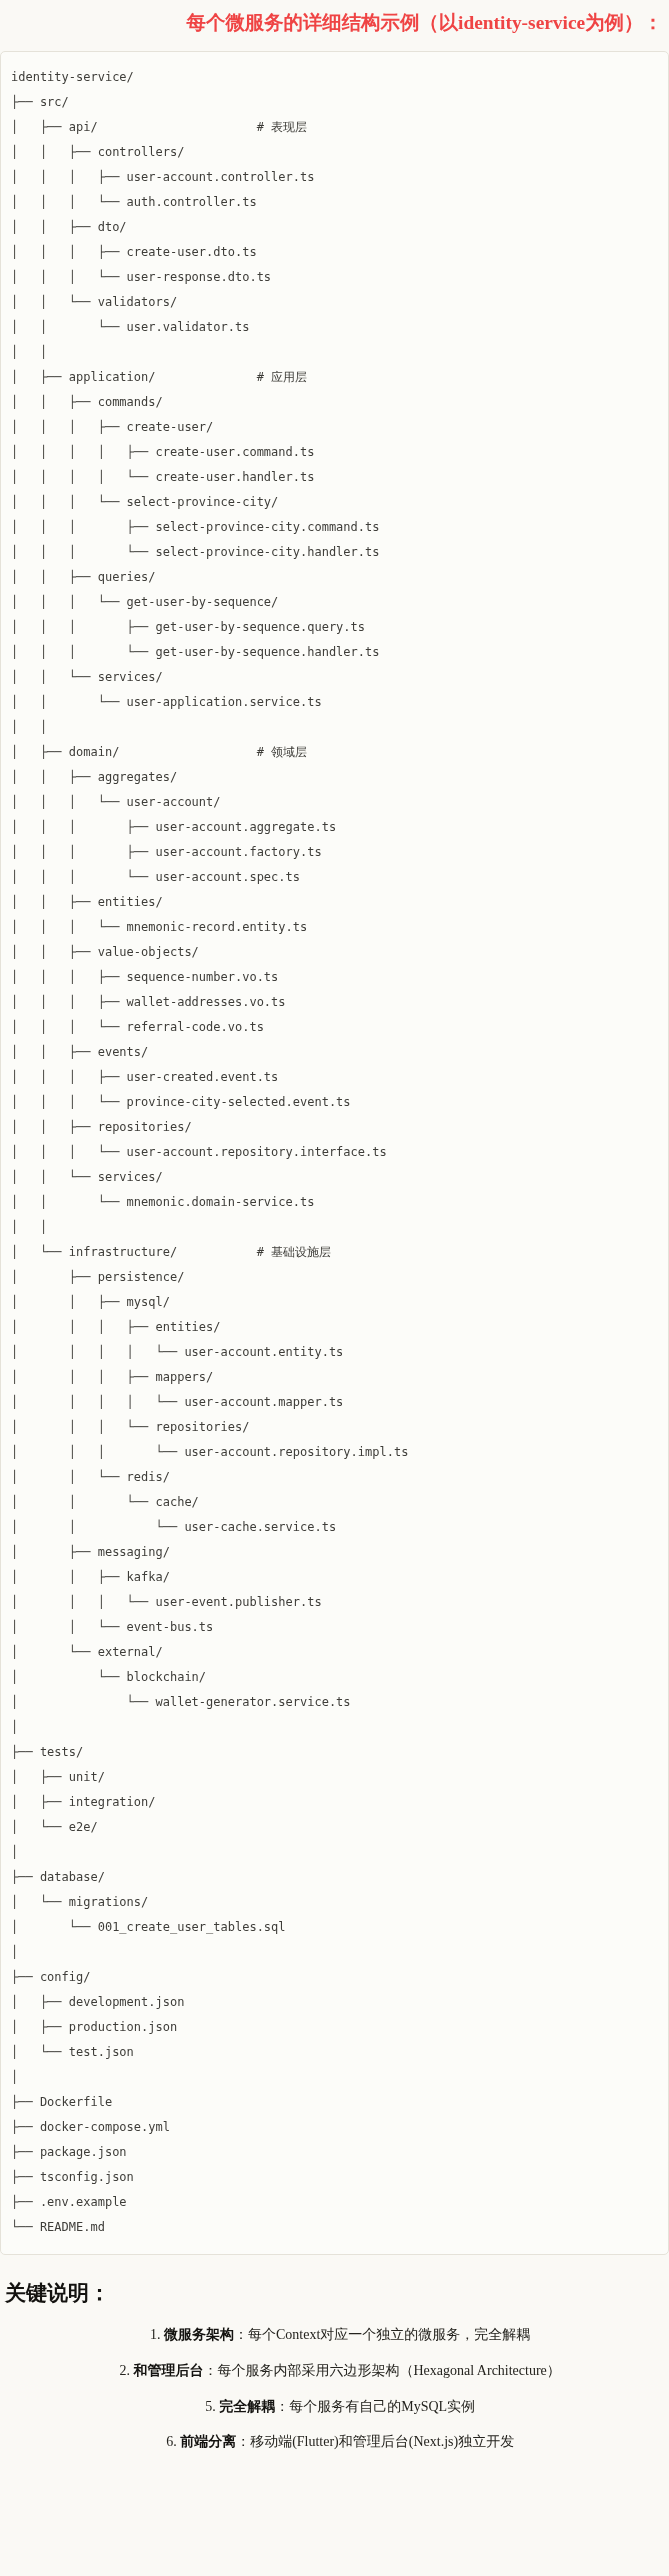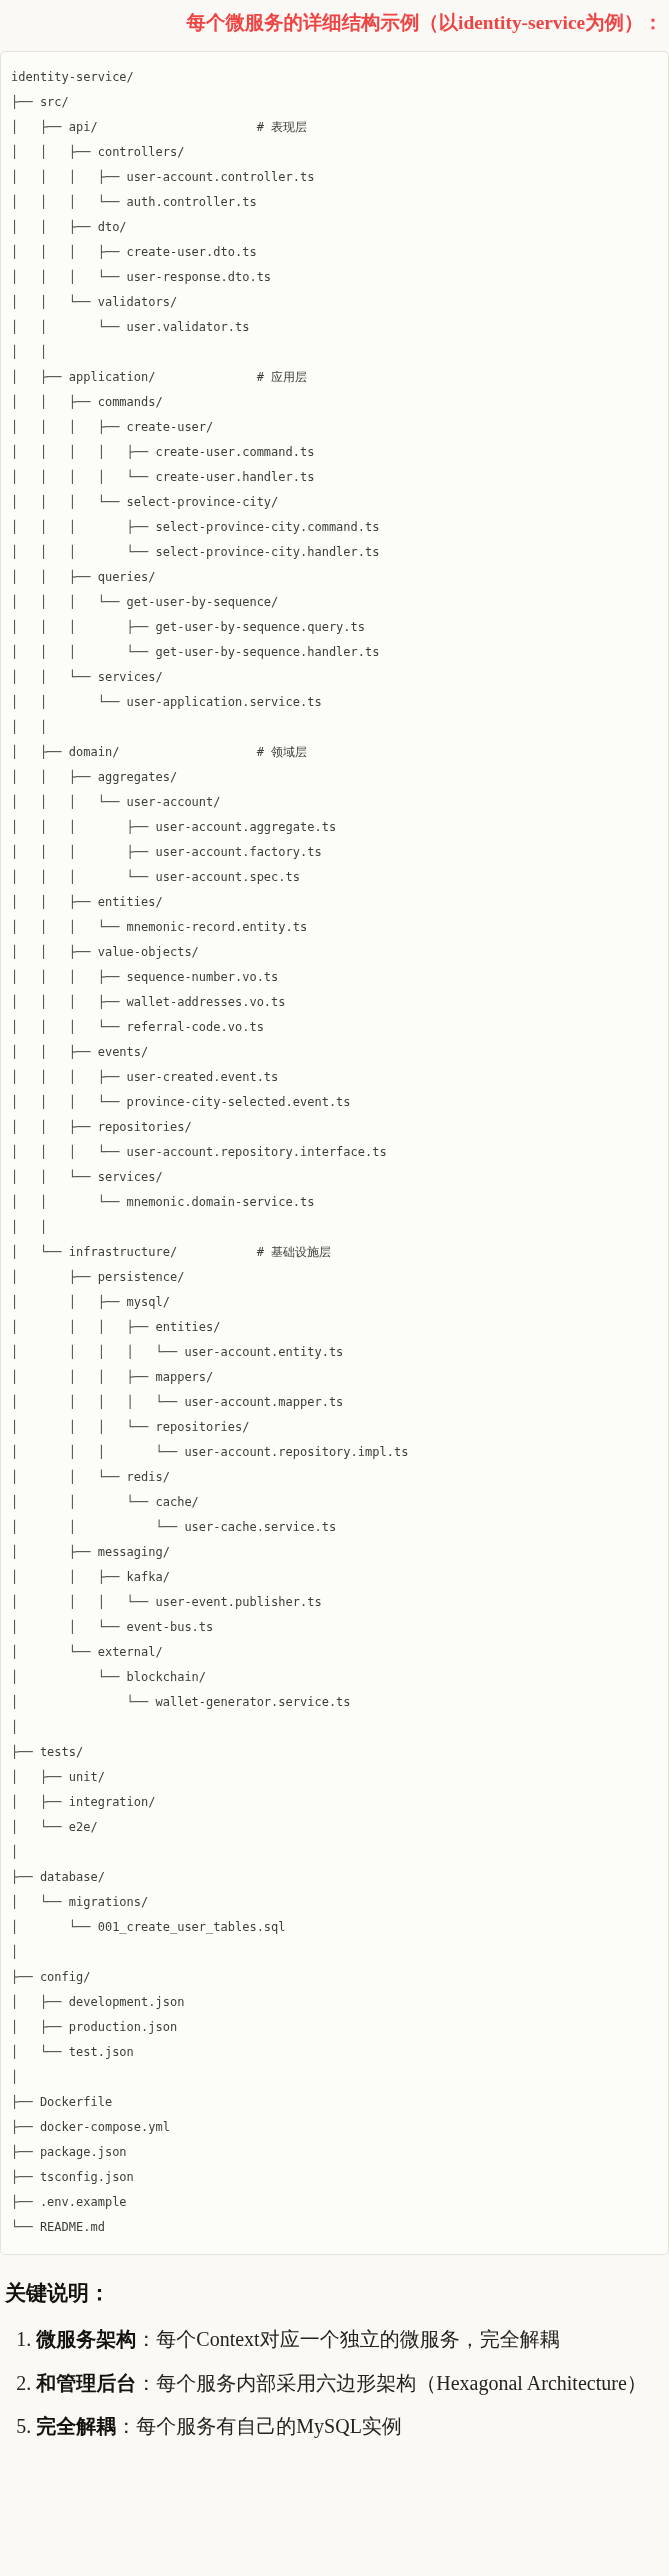--- a/index.html
+++ b/index.html
@@ -39,24 +39,25 @@
     color: #3e3d39;
     white-space: pre;
   }
   .notes-heading {
     font-size: 21px;
     font-weight: 700;
     margin: 24px 5px 19px 5px;
     color: #141310;
   }
   .note-item {
-    font-size: 20px;
+    font-size: 14px;
     line-height: 1.3;
     margin: 0 5px 17.5px 16.3px;
     color: #24231e;
+    text-align: center;
   }
   .note-number { color: #24231e; }
   .note-label { font-weight: 700; color: #141310; }
 </style>
 </head>
 <body>
 
 <div class="page">
 
   <div class="doc-title">每个微服务的详细结构示例（以identity-service为例）：</div>
@@ -150,16 +151,17 @@
 ├── .env.example
 └── README.md</pre>
   </div>
 
   <div class="notes-heading">关键说明：</div>
 
   <div>
     <div class="note-item"><span class="note-number">1. </span><span class="note-label">微服务架构</span><span class="note-text">：每个Context对应一个独立的微服务，完全解耦</span></div>
     <div class="note-item"><span class="note-number">2. </span><span class="note-label">和管理后台</span><span class="note-text">：每个服务内部采用六边形架构（Hexagonal Architecture）</span></div>
     <div class="note-item"><span class="note-number">5. </span><span class="note-label">完全解耦</span><span class="note-text">：每个服务有自己的MySQL实例</span></div>
+    <div class="note-item"><span class="note-number">6. </span><span class="note-label">前端分离</span><span class="note-text">：移动端(Flutter)和管理后台(Next.js)独立开发</span></div>
   </div>
 
 </div>
 
 
 </body></html>

